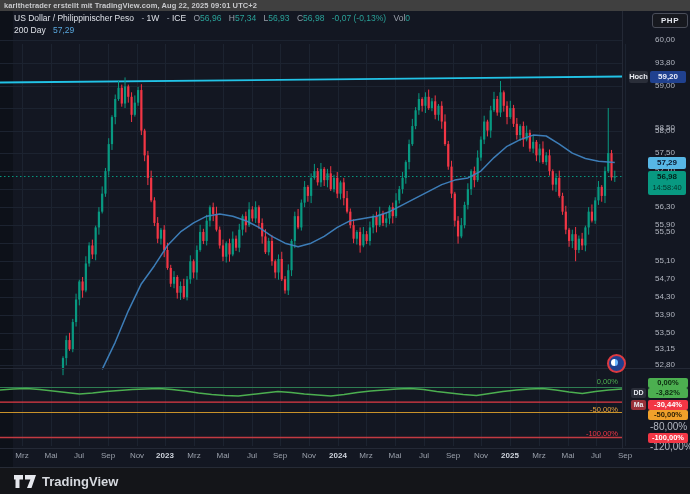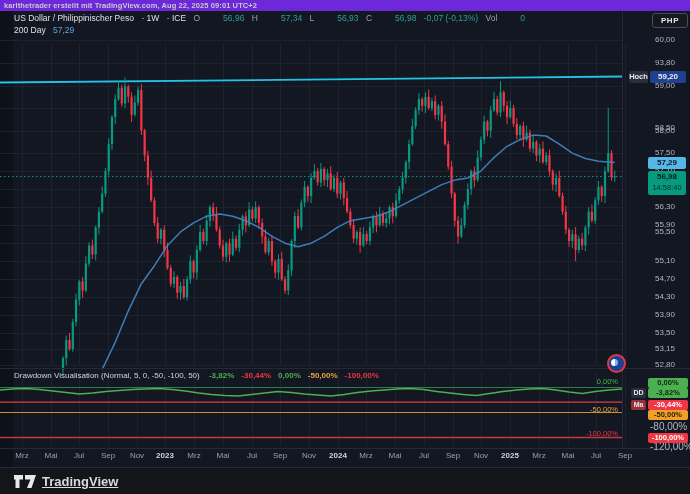--- a/index.html
+++ b/index.html
@@ -1,33 +1,33 @@
 <!DOCTYPE html>
 <html><head>
 <meta charset="utf-8">
 <style>
   html,body{margin:0;padding:0;background:#000;}
   .stage{position:relative;width:690px;height:494px;overflow:hidden;background:#131722;
          font-family:"Liberation Sans",sans-serif;-webkit-font-smoothing:antialiased;}
   .abs{position:absolute;}
   
-  .topbar{left:0;top:0;width:690px;height:11px;background:#6d28d9;z-index:4;}
+  .topbar{left:0;top:0;width:690px;height:11px;background:#404040;z-index:4;}
   .topbar span{position:absolute;left:4px;top:1px;font-size:7.5px;font-weight:bold;color:#c9cacd;letter-spacing:.1px;}
   
   .chartbg{left:0;top:11px;width:690px;height:456px;background:#131722;z-index:0;}
   .leftshade{left:0;top:11px;width:13px;height:456px;background:#0d1119;z-index:0;}
   svg.layer{left:0;top:0;width:690px;height:494px;z-index:1;pointer-events:none;}
   
   .vsep{left:622px;top:11px;width:1px;height:437px;background:#242936;z-index:2;}
   .hsep1{left:0;top:368px;width:690px;height:1px;background:#242936;z-index:2;}
   .hsep2{left:0;top:448px;width:690px;height:1px;background:#242936;z-index:2;}
   
   .legend1{left:14px;top:13px;height:10px;z-index:3;font-size:8.5px;color:#dde0e6;white-space:nowrap;}
   .legend1 .lab{color:#9aa0ab;margin-left:5px;}
-  .legend1 .val{color:#2aa198;padding-left:23px;}
+  .legend1 .val{color:#2aa198;}
   .legend1 .chg{color:#2aa198;margin-left:5px;}
   .legend2{left:14px;top:25px;height:10px;z-index:3;font-size:8.5px;color:#dde0e6;white-space:nowrap;}
   .legend2 .mval{color:#58a6dc;margin-left:5px;}
   .phpbadge{left:652px;top:13px;width:34px;height:13px;z-index:3;background:#17191f;border:1px solid #4a4e5a;
             border-radius:3px;color:#e2e5ec;font-size:8px;font-weight:bold;text-align:center;line-height:13px;letter-spacing:.5px;}
   
   .ptick{position:absolute;left:655px;font-size:8px;line-height:8px;color:#b2b6c0;z-index:2;white-space:nowrap;}
   .ttick{position:absolute;top:452px;font-size:8px;line-height:8px;color:#9aa0ab;z-index:2;transform:translateX(-50%);white-space:nowrap;}
   .ttick.year{color:#ced3dc;font-weight:bold;}
   .badge{position:absolute;z-index:3;border-radius:2px;font-size:8px;font-weight:bold;text-align:center;}
@@ -37,21 +37,21 @@
   .ddlegend .v{margin-left:7px;font-weight:bold;}
   .lvl{position:absolute;z-index:2;font-size:7.5px;width:60px;text-align:right;left:558px;white-space:nowrap;}
   .ltick{position:absolute;left:650px;font-size:10px;line-height:8px;color:#b2b6c0;z-index:2;white-space:nowrap;}
   
   .exlogo{left:607px;top:354px;width:15px;height:15px;border-radius:50%;background:#1f3f8f;
           border:2px solid #dd3a41;z-index:2;}
   .exlogo i{position:absolute;left:2px;top:3px;width:7px;height:7px;border-radius:50%;
             background:linear-gradient(90deg,#ffffff 55%,#6db6ff 55%);display:block;}
   
   .footer{left:0;top:467px;width:690px;height:27px;background:#141519;border-top:1px solid #262b36;z-index:4;}
-  .footer .brand{position:absolute;left:42px;top:6px;font-size:13px;font-weight:bold;color:#d6d9df;text-decoration:underline;}
+  .footer .brand{position:absolute;left:42px;top:6px;font-size:13px;font-weight:bold;color:#d6d9df;}
   .footer svg{position:absolute;left:14px;top:7px;}
 </style>
 </head>
 <body>
 
 <div class="stage">
 
   <div class="abs chartbg"></div>
   <div class="abs leftshade"></div>
 
@@ -535,24 +535,20 @@
       <span class="ttick" style="left: 424px;">Jul</span>
       <span class="ttick" style="left: 453px;">Sep</span>
       <span class="ttick" style="left: 481px;">Nov</span>
       <span class="ttick year" style="left: 510px;">2025</span>
       <span class="ttick" style="left: 539px;">Mrz</span>
       <span class="ttick" style="left: 568px;">Mai</span>
       <span class="ttick" style="left: 596px;">Jul</span>
       <span class="ttick" style="left: 625px;">Sep</span>
     </div>
 
-  <div class="abs ddlegend">
-    <span>Drawdown Visualisation (Normal, 5, 0, -50, -100, 50)</span>
-    <span id="dd-values"><span class="v" style="color: rgb(76, 175, 80);">-3,82%</span><span class="v" style="color: rgb(242, 54, 69);">-30,44%</span><span class="v" style="color: rgb(76, 175, 80);">0,00%</span><span class="v" style="color: rgb(232, 163, 61);">-50,00%</span><span class="v" style="color: rgb(242, 54, 69);">-100,00%</span></span>
-  </div>
 
   <div id="lower-axis">
       <div class="badge" style="left: 648px; top: 378px; width: 40px; height: 10px; background: rgb(76, 175, 80); color: rgb(12, 42, 16); line-height: 10px; font-size: 7.5px;">0,00%</div>
       <div class="badge" style="left: 648px; top: 388px; width: 40px; height: 10px; background: rgb(76, 175, 80); color: rgb(12, 42, 16); line-height: 10px; font-size: 7.5px;">-3,82%</div>
       <div class="badge" style="left: 648px; top: 400px; width: 40px; height: 10px; background: rgb(242, 54, 69); color: rgb(255, 255, 255); line-height: 10px; font-size: 7.5px;">-30,44%</div>
       <div class="badge" style="left: 648px; top: 410px; width: 40px; height: 10px; background: rgb(240, 160, 42); color: rgb(42, 29, 4); line-height: 10px; font-size: 7.5px;">-50,00%</div>
       <div class="badge" style="left: 648px; top: 433px; width: 40px; height: 10px; background: rgb(242, 54, 69); color: rgb(255, 255, 255); line-height: 10px; font-size: 7.5px;">-100,00%</div>
       <div class="tag" style="left: 631px; top: 388px; width: 15px; height: 10px; line-height: 10px; background: rgb(42, 46, 57);">DD</div>
       <div class="tag" style="left: 631px; top: 400px; width: 15px; height: 10px; line-height: 10px; background: rgb(153, 48, 57);">Ma</div>
       <span class="ltick" style="top: 423px;">-80,00%</span>

